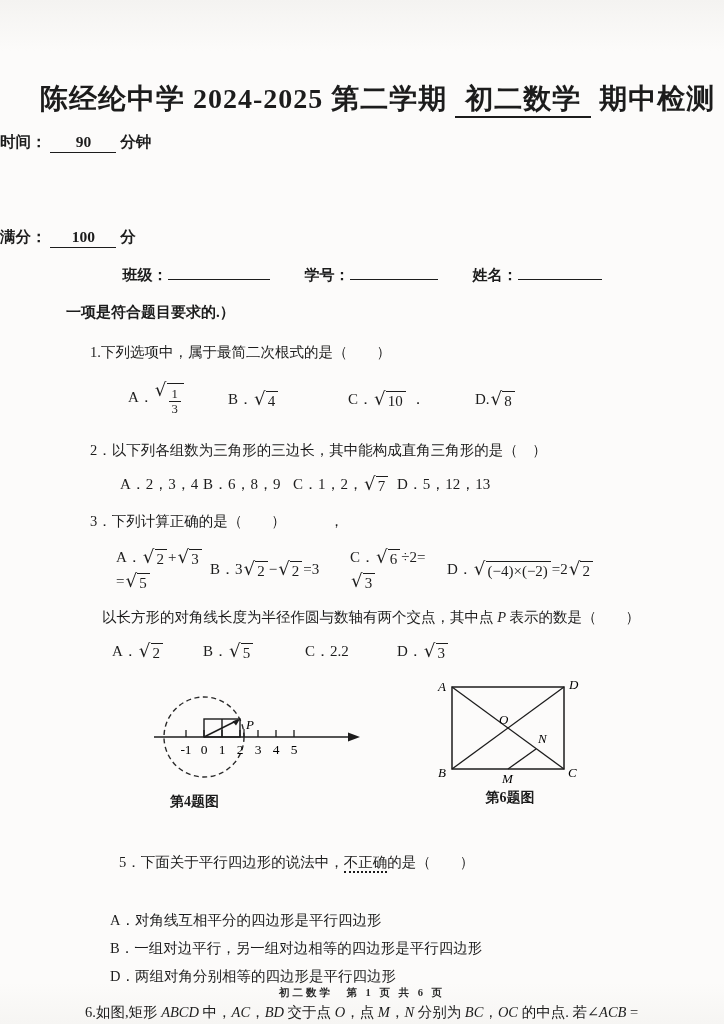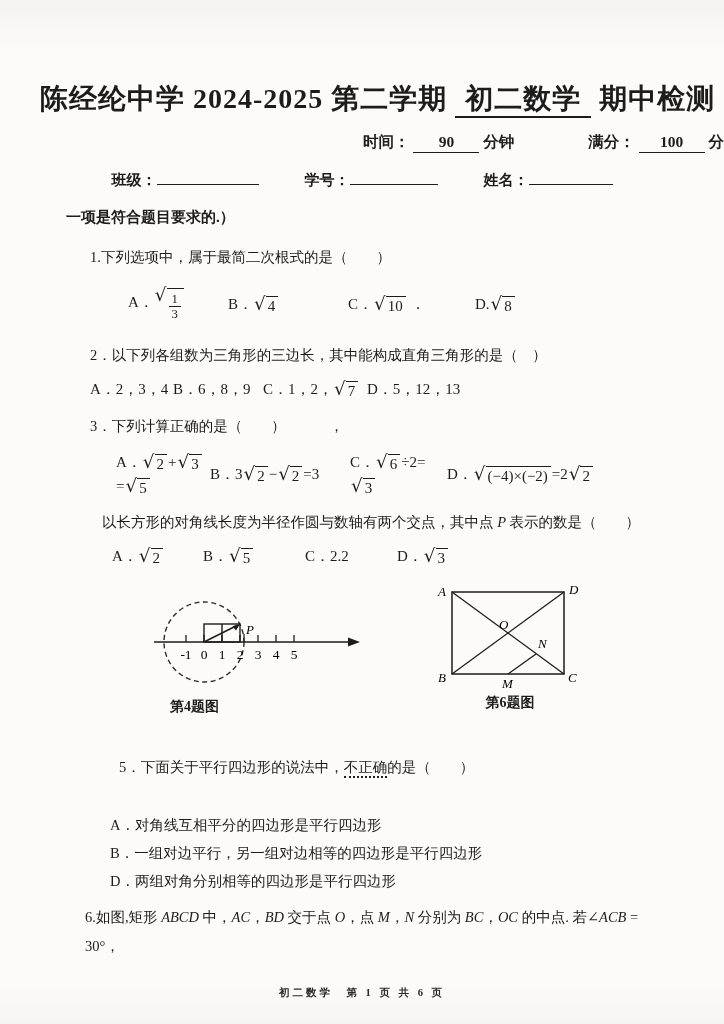--- a/index.html
+++ b/index.html
@@ -20,31 +20,31 @@
   .title{
     margin:80px 40px 0 40px;
     text-align:center;
     font-size:28px;font-weight:bold;
     letter-spacing:1px;
     white-space:nowrap;
   }
   .title .u{border-bottom:2px solid #1c1c1c;padding:0 10px 2px 10px;}
   .meta{
     margin-top:14px;
-    display:flex;justify-content:flex-end;gap:74px;
-    font-size:15.5px;font-weight:bold;
+    display:flex;justify-content:flex-start;gap:74px;
+    font-size:15.5px;font-weight:bold;flex-direction:column;
   }
   .fillval{
     display:inline-block;min-width:58px;text-align:center;
     border-bottom:1.8px solid #1c1c1c;padding:0 4px 1px 4px;
     font-weight:bold;
   }
   .students{
     margin-top:16px;
-    display:flex;justify-content:center;gap:46px;
+    display:flex;justify-content:center;gap:35px;
     font-size:15px;font-weight:bold;
   }
   .blankline{
     display:inline-block;height:15px;
     border-bottom:1.8px solid #1c1c1c;
     vertical-align:baseline;
   }
   .bl-class{width:102px;}
   .bl-id{width:88px;}
   .bl-name{width:84px;}
@@ -63,21 +63,21 @@
   .q5{margin-top:8px;}
   .q6{margin-top:8px;margin-left:-5px;}
   .cont-indent{margin-left:12px;}
   .opts{
     display:grid;
     align-items:center;
     font-size:15px;
     line-height:24px;
   }
   .row-q1{grid-template-columns:100px 120px 127px auto;margin-left:38px;margin-top:8px;height:48px;}
-  .row-q2{grid-template-columns:83px 90px 104px auto;margin-top:7px;}
+  .row-q2{grid-template-columns:83px 90px 104px auto;margin-left:30px;margin-top:7px;}
   .row-q3{grid-template-columns:94px 140px 97px auto;margin-left:26px;margin-top:9px;}
   .row-q4{grid-template-columns:91px 102px 92px auto;margin-left:22px;margin-top:7px;}
   .opts-col{margin-left:20px;}
   .opts-col .opt{line-height:28px;}
   .emph{border-bottom:2.5px dotted #1c1c1c;padding-bottom:1px;}
   
   .sqrt{display:inline-flex;align-items:flex-start;vertical-align:middle;margin:0 1px;}
   .rsign{font-size:1.22em;line-height:0.92;font-family:"DejaVu Sans",sans-serif;}
   .rad{border-top:1.5px solid #1c1c1c;padding:0 3px 0 2px;line-height:1.2;margin-top:0.5px;}
   .frac{display:inline-flex;flex-direction:column;align-items:center;line-height:1.1;font-size:0.85em;padding-top:1px;}

